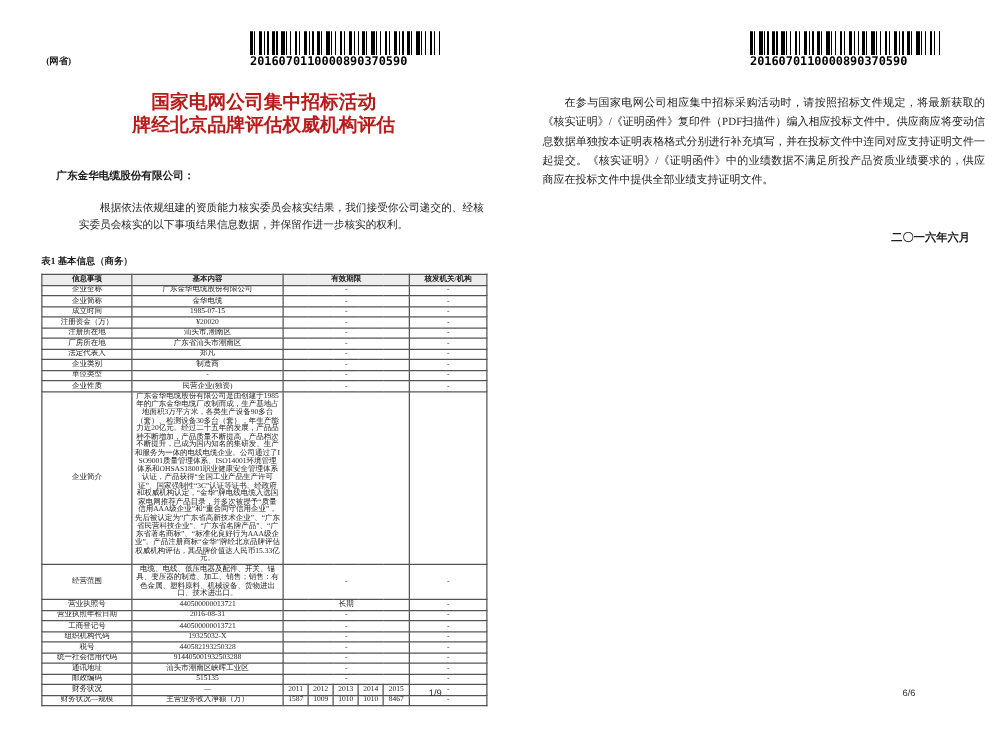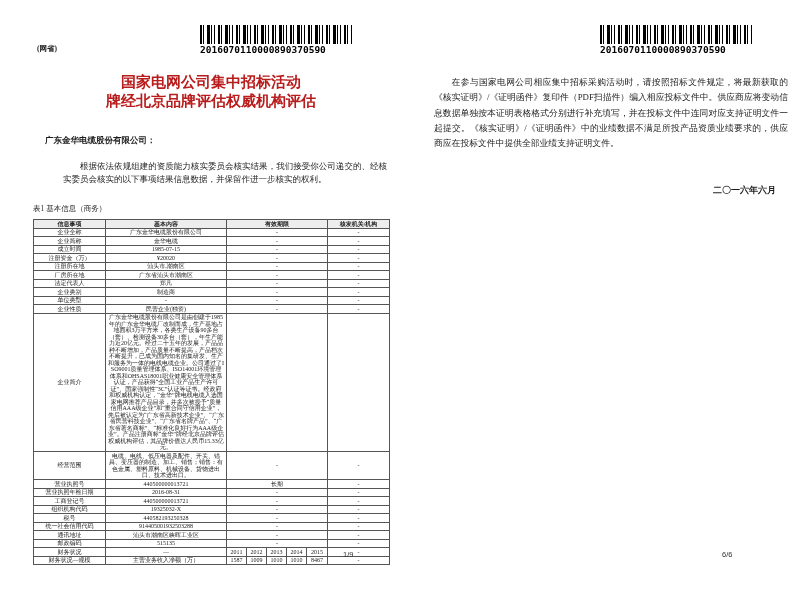--- a/index.html
+++ b/index.html
@@ -29,21 +29,21 @@
   .doc-title {
     position:absolute; top:52px; left:0; width:100%; text-align:center;
     font-family:"Liberation Sans", sans-serif; font-weight:bold;
     font-size:15px; line-height:19px; color:#b91c1c;
   }
   .recipient { position:absolute; top:115px; left:12px; font-weight:bold; font-size:8.5px; }
   .intro {
     position:absolute; top:140px; left:4px; right:2px;
     font-size:8.5px; line-height:13px; text-indent:2em; text-align:justify;margin-left:26px;
   }
-  .table-title { position:absolute; top:184px; left:0; font-weight:normal; font-size:7.5px;text-align:right; }
+  .table-title { position:absolute; top:184px; left:0; font-weight:bold; font-size:7.5px;text-align:right; }
 
   table.info-table {
     position:absolute; top:199px; left:0;
     border-collapse:collapse; width:356px; table-layout:fixed;
     font-size:6px; color:#222;
   }
   .info-table td, .info-table th {
     border:0.5px solid #555; padding:0.5px 2px; text-align:center;
     line-height:6.5px; overflow:hidden; word-break:break-all; font-weight:normal;
   }

